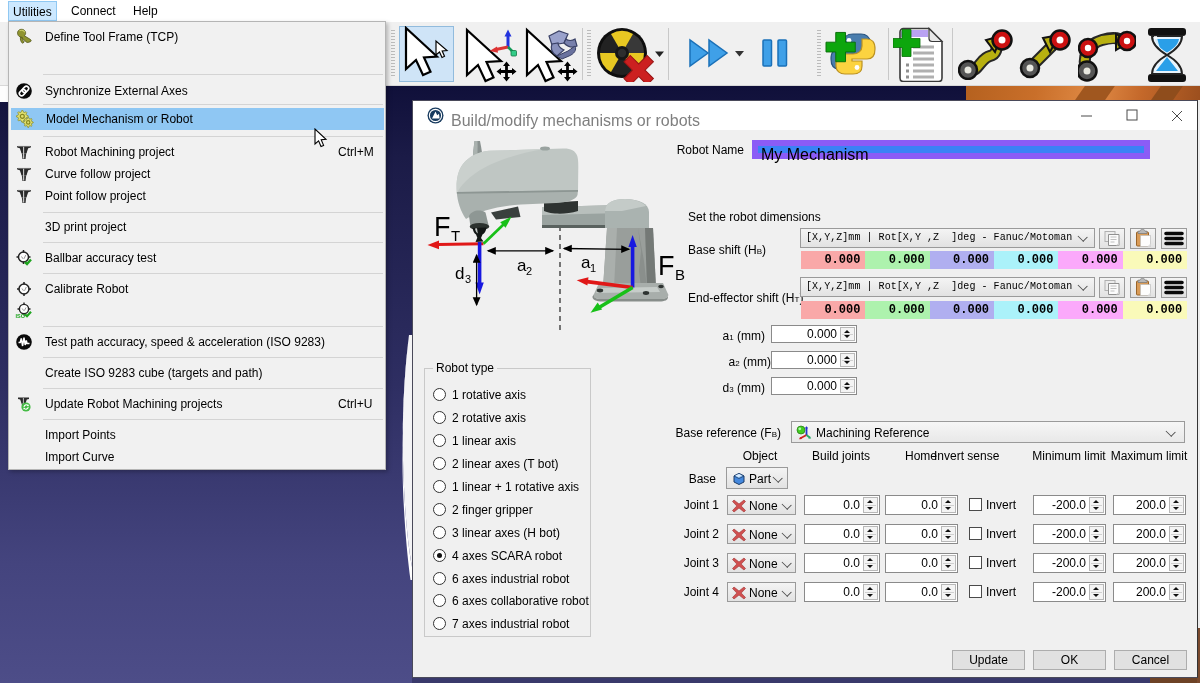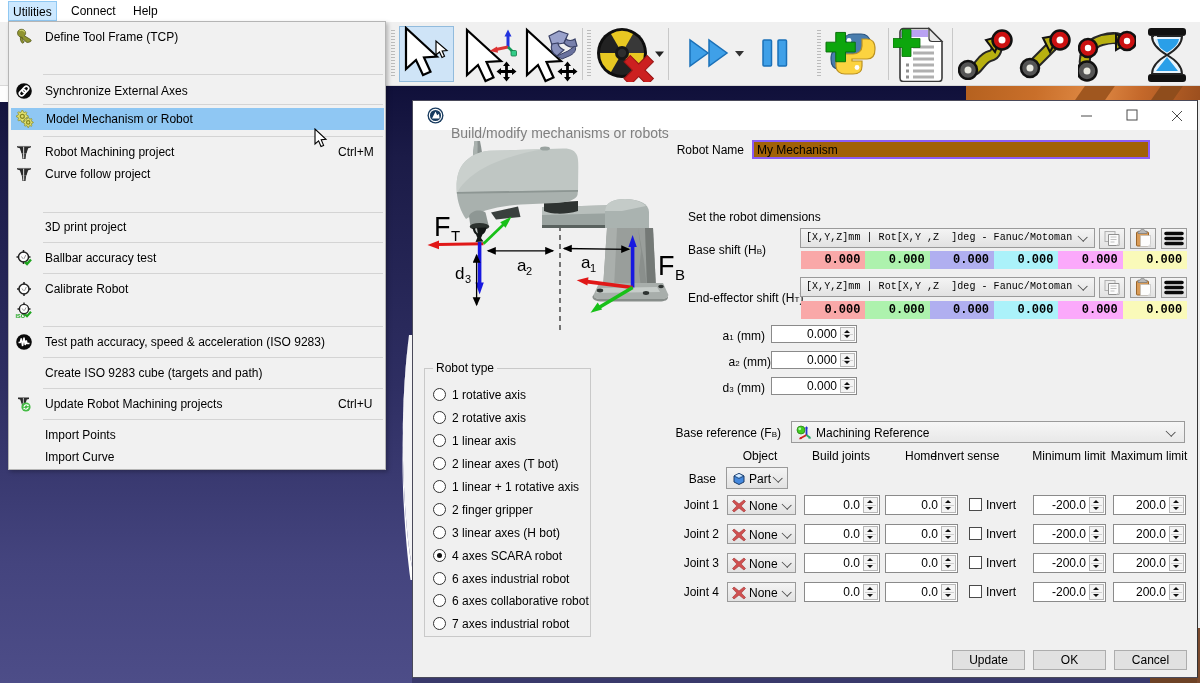--- a/index.html
+++ b/index.html
@@ -24,26 +24,26 @@
 #menu{left:8px;top:21px;width:378px;height:449px;background:#f1f1f1;border:1px solid #b5b5b5;box-shadow:2px 2px 4px rgba(0,0,0,.25)}
 #menu .row{position:absolute;left:1px;width:374px;height:22px;line-height:22px}
 #menu .row .txt{position:absolute;left:35px;top:0}
 #menu .row .sc{position:absolute;left:328px;top:0}
 #menu .row .ic{position:absolute;left:5px;top:2px;width:18px;height:18px}
 #menu .hl{background:#8fc7f3;left:2px;width:373px}
 #menu .sep{position:absolute;left:34px;width:340px;height:1px;background:#d4d4d4}
 
 #dlg{left:412px;top:100px;width:786px;height:578px;background:#f0f0f0;border:1px solid #4a4a5a;border-right:1px solid #333}
 #dtitle{position:absolute;left:0;top:0;width:784px;height:29px;background:#fff}
-#dtitle .t{position:absolute;left:38px;top:24px;font-size:14px;color:#7f7f7f}
+#dtitle .t{position:absolute;left:38px;top:11px;font-size:16px;color:#7f7f7f}
 .wbtn{position:absolute;top:0;width:45px;height:29px;color:#4a4a4a;text-align:center}
 
 .lbl{position:absolute;white-space:nowrap}
 .rlbl{position:absolute;white-space:nowrap;text-align:right}
-.field{position:absolute;background:#a16207;border:2px solid #8b5cf6;font-size:12px}
+.field{position:absolute;background:#3b82f6;border:6px solid #8b5cf6;font-size:16px}
 .combo{position:absolute;background:linear-gradient(#f4f4f4,#e2e2e2);border:1px solid #9a9a9a}
 .chev{position:absolute;width:8px;height:8px}
 .chev:before{content:"";position:absolute;left:0;top:0;width:7px;height:7px;border-right:1.4px solid #444;border-bottom:1.4px solid #444;transform:rotate(45deg) scale(1,.8);transform-origin:60% 60%}
 .spin{position:absolute;background:#fff;border:1px solid #8a8a8a}
 .spin .v{position:absolute;right:19px;top:0;height:100%;display:flex;align-items:center}
 .spin .b{position:absolute;right:1px;top:1px;bottom:1px;width:15px;background:#f4f4f4;border:1px solid #b8b8b8}
 .spin .b:before,.spin .b:after{content:"";position:absolute;left:50%;margin-left:-3.5px;border-left:3.5px solid transparent;border-right:3.5px solid transparent}
 .spin .b:before{top:2px;border-bottom:3.5px solid #111}
 .spin .b:after{bottom:2px;border-top:3.5px solid #111}
 .spin .b i{position:absolute;left:1px;right:1px;top:50%;height:1px;background:#d0d0d0}
@@ -263,20 +263,29 @@
     </div>
 <div class="row" style="top:141px">
       <span class="ic"><svg width="18" height="18" viewBox="0 0 18 18">
           <path d="M2.2 3 L15.8 3 L15.8 4.6 L13.2 5.2 L11.8 9.3 L11.8 10.3 L6.2 10.3 L6.2 9.3 L4.8 5.2 L2.2 4.6 Z" fill="#2a2a2a"></path>
           <path d="M6.8 10.3 L11.2 10.3 L10.6 16 L7.4 16 Z" fill="#383838"></path>
           <path d="M8.6 3.6 L8.6 15.5" stroke="#cfcfcf" stroke-width="1.1"></path>
           <path d="M3 3.4 L15 3.4" stroke="#888" stroke-width=".8"></path>
         </svg></span>
       <span class="txt">Curve follow project</span>
     </div>
+<div class="row" style="top:163px">
+      <span class="ic"><svg width="18" height="18" viewBox="0 0 18 18">
+          <path d="M2.2 3 L15.8 3 L15.8 4.6 L13.2 5.2 L11.8 9.3 L11.8 10.3 L6.2 10.3 L6.2 9.3 L4.8 5.2 L2.2 4.6 Z" fill="#2a2a2a"></path>
+          <path d="M6.8 10.3 L11.2 10.3 L10.6 16 L7.4 16 Z" fill="#383838"></path>
+          <path d="M8.6 3.6 L8.6 15.5" stroke="#cfcfcf" stroke-width="1.1"></path>
+          <path d="M3 3.4 L15 3.4" stroke="#888" stroke-width=".8"></path>
+        </svg></span>
+      <span class="txt">Point follow project</span>
+    </div>
 <div class="sep" style="top:190px"></div>
 <div class="row" style="top:194px">
       <span class="txt">3D print project</span>
     </div>
 <div class="sep" style="top:220px"></div>
 <div class="row" style="top:225px">
       <span class="ic"><svg width="18" height="18" viewBox="0 0 18 18">
           <circle cx="8.5" cy="8" r="5" fill="#fdfdfd" stroke="#222" stroke-width="1.5"></circle>
           <path d="M8.5 1 L8.5 3.4 M8.5 12.6 L8.5 15 M1.5 8 L3.9 8 M13.1 8 L15.5 8" stroke="#222" stroke-width="1.5"></path>
           <path d="M6.5 7.5 L8 9.8 M10.8 6 L9 9.8" stroke="#999" stroke-width="1"></path>

